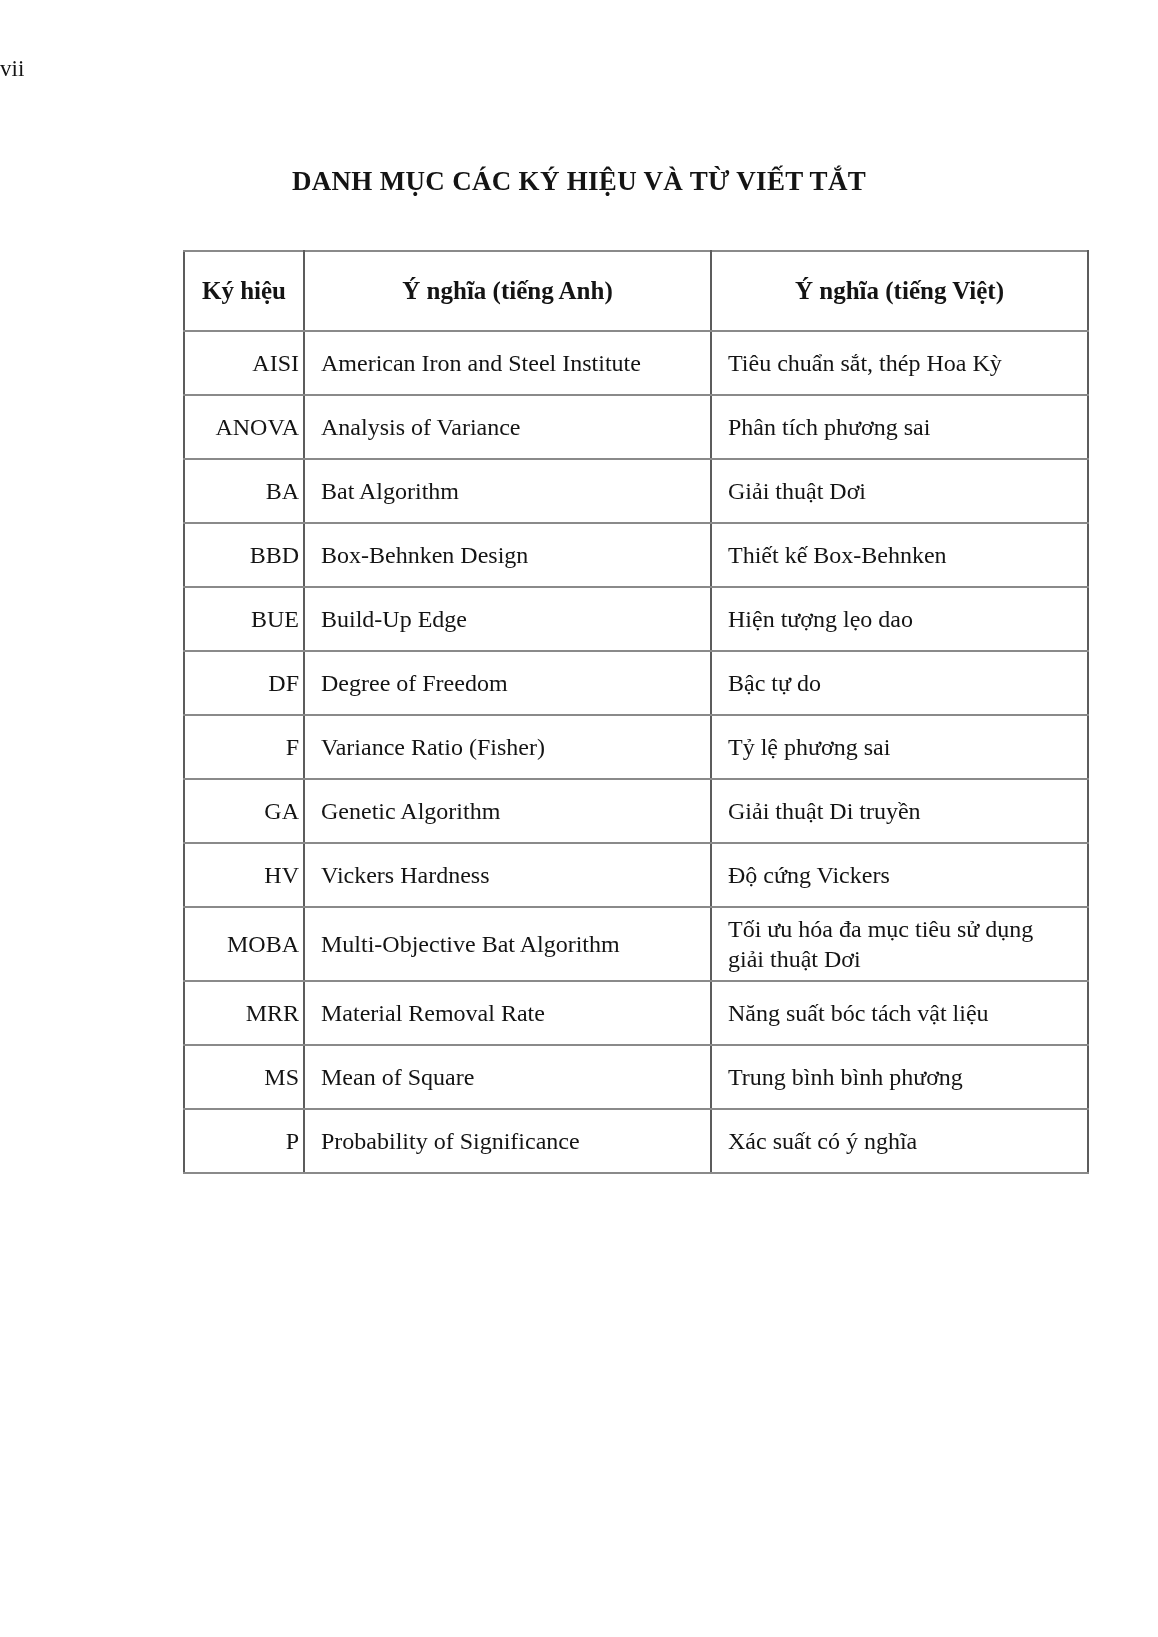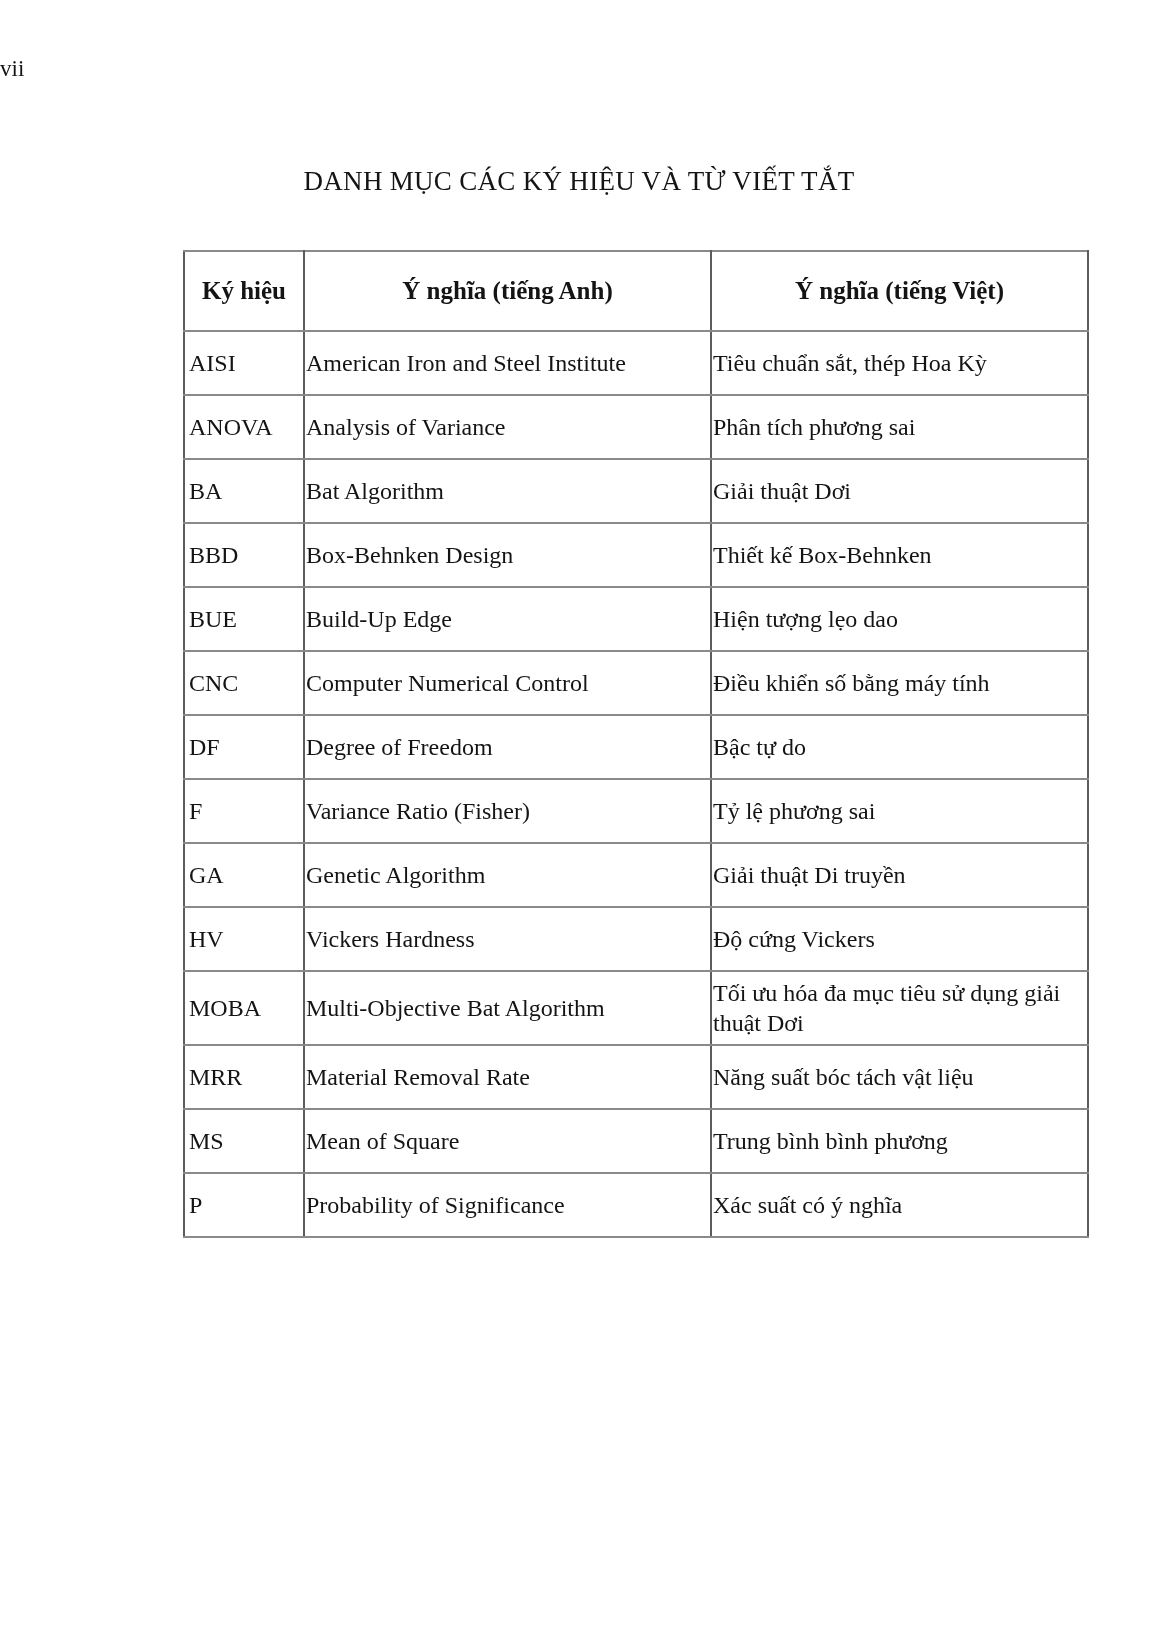--- a/index.html
+++ b/index.html
@@ -26,21 +26,21 @@
     font-size: 23px;
     line-height: 1.2;
   }
   .doc-title {
     position: absolute;
     top: 166px;
     left: 0;
     width: 100%;
     text-align: center;
     font-size: 27px;
-    font-weight: normal;
+    font-weight: bold;
     letter-spacing: 0.3px;
   }
   table.abbr-table {
     position: absolute;
     left: 183px;
     top: 250px;
     width: 904px;
     border-collapse: collapse;
     table-layout: fixed;
     font-family: Liberation Serif, serif;
@@ -60,24 +60,24 @@
     height: 80px;
     font-size: 25px;
     font-weight: bold;
     text-align: center;
     padding: 4px 8px;
   }
   .abbr-table td {
     height: 64px;
     font-size: 24px;
     line-height: 1.25;
-    padding: 6px 1px;
+    padding: 6px 16px;
   }
   .abbr-table td.cell-symbol {
-    text-align: left;
+    text-align: right;
     padding: 6px 4px;
   }
   .abbr-table td.cell-english,
   .abbr-table td.cell-vietnamese {
     text-align: left;
   }
 </style>
 </head>
 <body>
 
@@ -125,25 +125,20 @@
       <td class="cell-vietnamese">Thiết kế Box-Behnken</td>
     </tr>
 
     <tr>
       <td class="cell-symbol">BUE</td>
       <td class="cell-english">Build-Up Edge</td>
       <td class="cell-vietnamese">Hiện tượng lẹo dao</td>
     </tr>
 
 
-    <tr>
-      <td class="cell-symbol">CNC</td>
-      <td class="cell-english">Computer Numerical Control</td>
-      <td class="cell-vietnamese">Điều khiển số bằng máy tính</td>
-    </tr>
 
 
     <tr>
       <td class="cell-symbol">DF</td>
       <td class="cell-english">Degree of Freedom</td>
       <td class="cell-vietnamese">Bậc tự do</td>
     </tr>
 
     <tr>
       <td class="cell-symbol">F</td>

